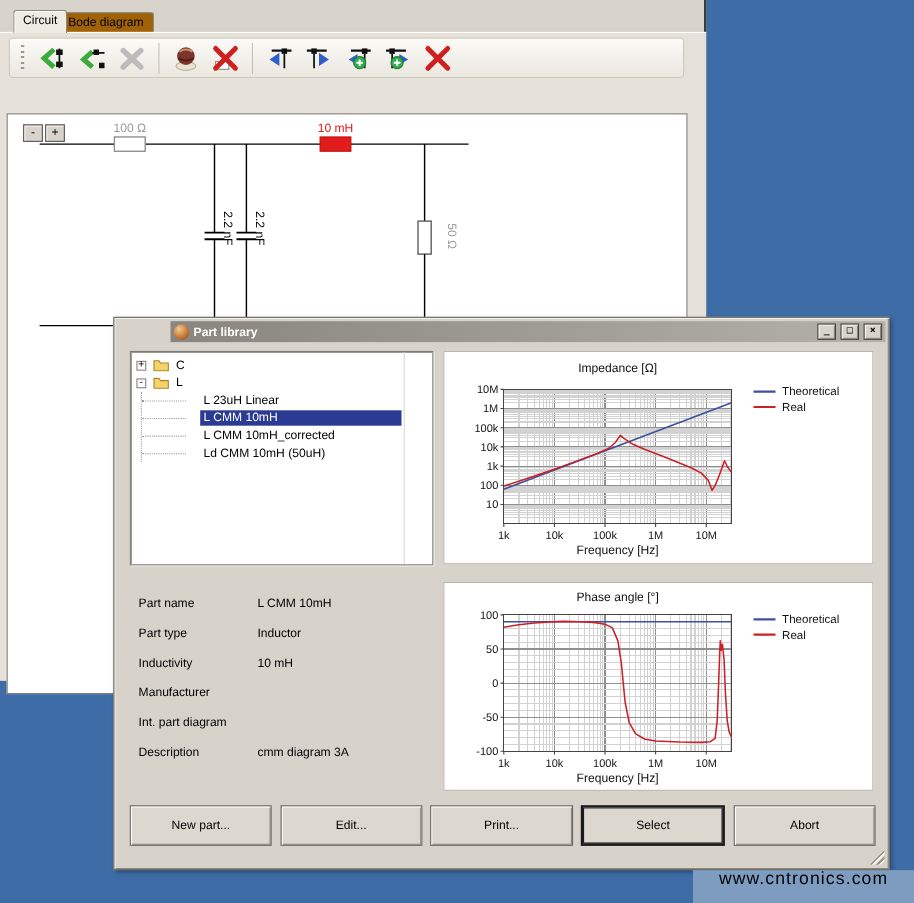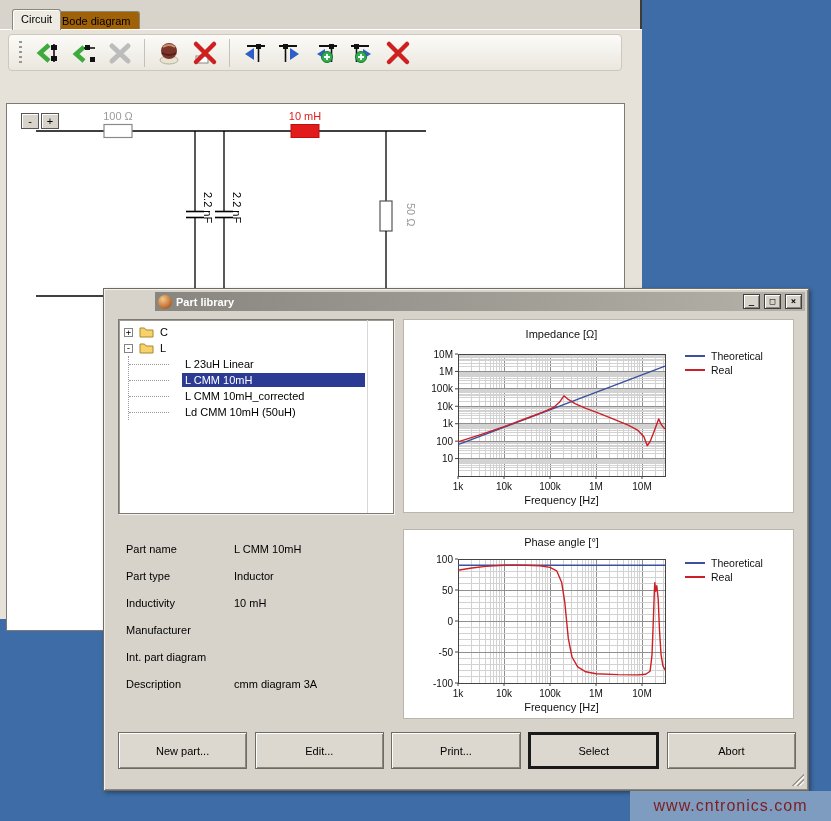--- a/index.html
+++ b/index.html
@@ -110,22 +110,22 @@
   }
   .dlg-btn.focused { outline:1px solid #1a1a1a; outline-offset:-3px; border:2px solid #1a1a1a; }
   .resize-grip {
     position:absolute; right:4px; bottom:4px; width:13px; height:13px;
     background:
       linear-gradient(135deg, transparent 0 50%, #9a978e 50% 58%, #f4f2ec 58% 66%, transparent 66% 72%, #9a978e 72% 80%, #f4f2ec 80% 88%, transparent 88%);
   }
   
   .watermark {
     position:absolute; left:630px; top:791px; width:201px; height:30px;
-    background:#7d9cc0; display:flex; align-items:center; justify-content:center;
-    color:#7f1d1d; font-size:16px; letter-spacing:1px;
+    background:#7d9cc0; display:flex; align-items:flex-start; justify-content:center;
+    color:#000000; font-size:16px; letter-spacing:1px;
   }
   svg text { font-family:"Liberation Sans",sans-serif; }
 </style>
 </head>
 <body>
 
 <div class="main-window">
   <div class="tab-strip">
     <div class="tab active">Circuit</div>
     <div class="tab inactive">Bode diagram</div>

